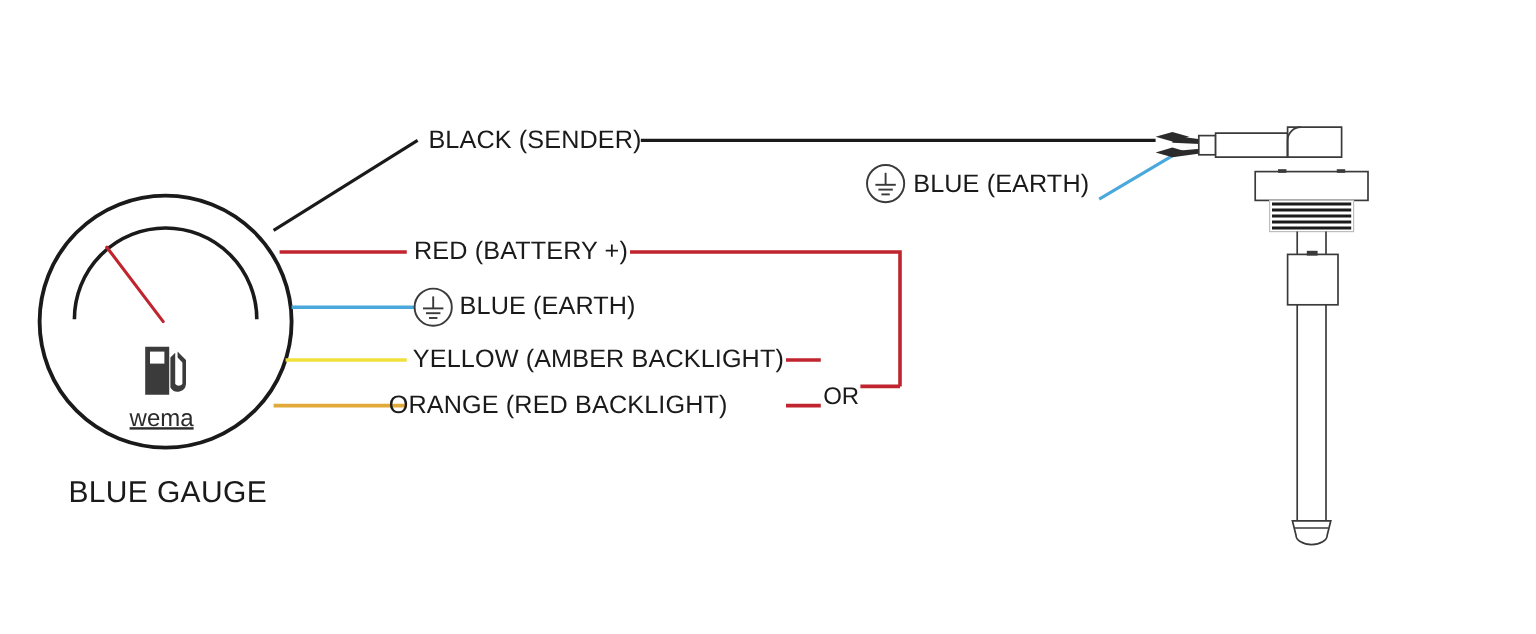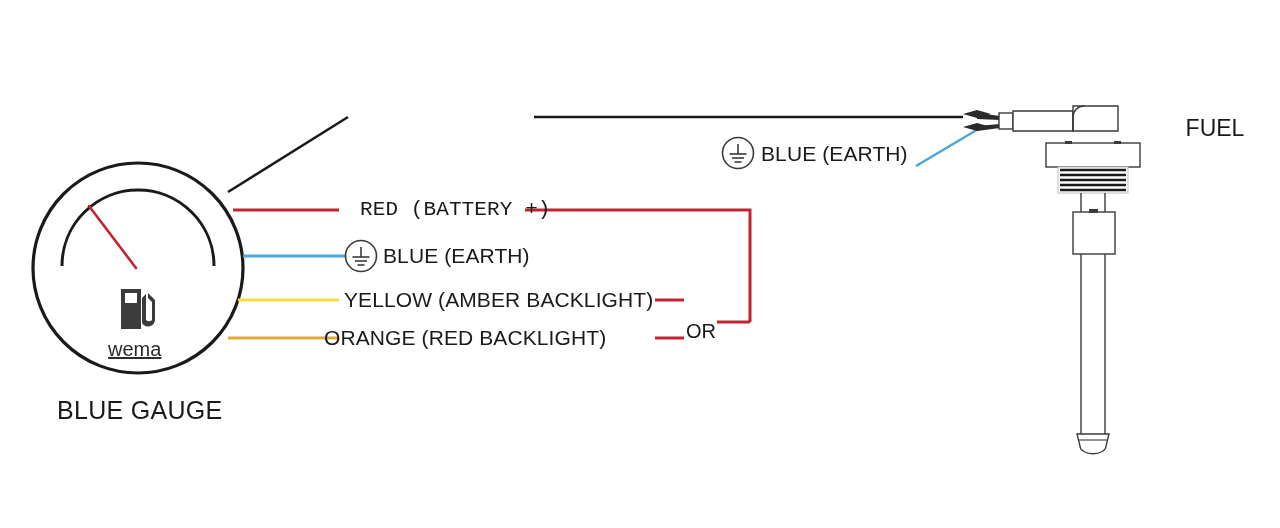--- a/index.html
+++ b/index.html
@@ -140,34 +140,34 @@
 
       <rect x="1073" y="212" width="42" height="42" fill="#ffffff" stroke="#3a3a3a" stroke-width="1.4"></rect>
       <rect x="1089" y="209" width="9" height="4" fill="#3a3a3a"></rect>
 
       <path d="M 1077 434 L 1109 434 L 1106 446 A 10 6 0 0 1 1080 446 Z" fill="#ffffff" stroke="#3a3a3a" stroke-width="1.4"></path>
       <line x1="1079" y1="440" x2="1107" y2="440" stroke="#3a3a3a" stroke-width="1.1"></line>
     </g>
 
   </svg>
 
+  <div class="lbl wire-label" style="left:357px; top:105px;">BLACK (SENDER)</div>
 
-  <div class="lbl wire-label" style="left:360px; top:198px;font-family:Liberation Mono, monospace;">RED (BATTERY +)</div>
+  <div class="lbl wire-label" style="left:345px; top:198px;">RED (BATTERY +)</div>
 
   <div class="lbl wire-label" style="left:383px; top:244px;">BLUE (EARTH)</div>
 
   <div class="lbl wire-label" style="left:344px; top:288px;">YELLOW (AMBER BACKLIGHT)</div>
 
   <div class="lbl wire-label" style="left:324px; top:326px;">ORANGE (RED BACKLIGHT)</div>
 
   <div class="lbl or-label" style="left:686px; top:310px;">OR</div>
 
   <div class="lbl wire-label" style="left:761px; top:142px;">BLUE (EARTH)</div>
 
   <div class="lbl brand-label" style="left:108px; top:338px;">wema</div>
 
   <div class="lbl title-label" style="left:57px; top:396px;">BLUE GAUGE</div>
 
   <div class="lbl sender-title" style="left:1163px; top:115px; width:104px;">
-    <div>FUEL</div>
   </div>
 
 </div>
 
 </body></html>

